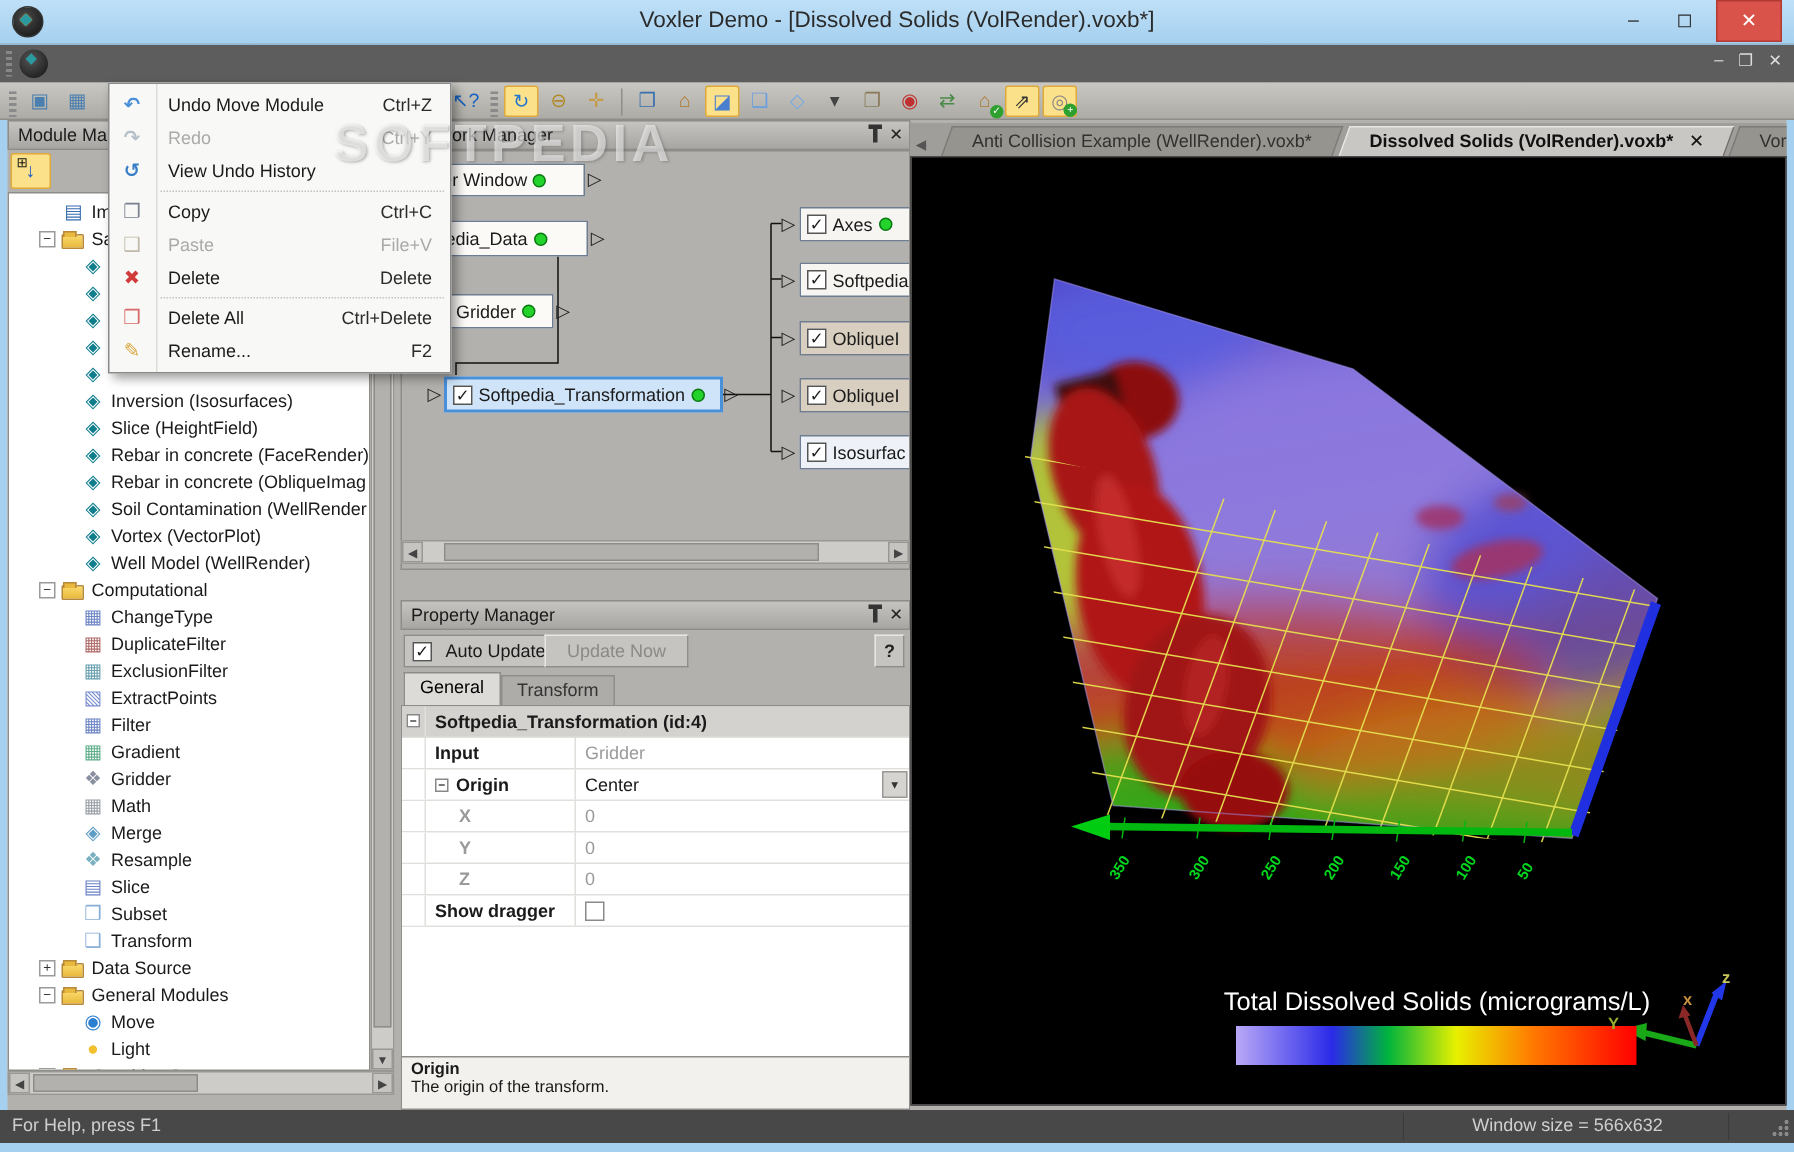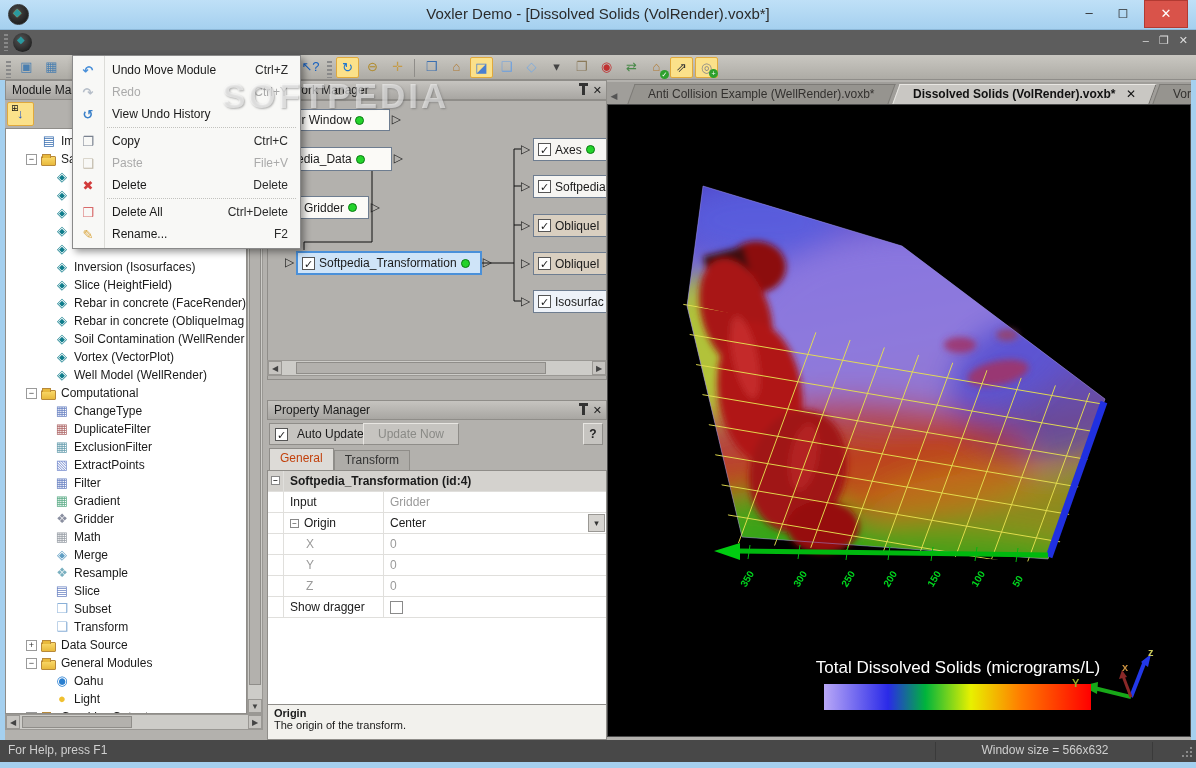--- a/index.html
+++ b/index.html
@@ -82,28 +82,28 @@
   .nm-hscroll{left:0;top:280px;width:340px;height:16px;background:#cdccc8;border:1px solid #9a9894;}
   
   .pm{left:267px;top:400px;width:340px;height:340px;}
   .pm-controls{left:0;top:20px;width:340px;height:28px;}
   .au-box{left:2px;top:3px;height:22px;background:#c6c4c0;border:1px solid #8f8d89;display:flex;align-items:center;padding:0 8px 0 5px;gap:5px;}
   .btn{background:#c6c4c0;border:1px solid #8f8d89;border-top-color:#e8e6e2;border-left-color:#e8e6e2;text-align:center;}
   .upd-btn{left:96px;top:3px;width:96px;height:22px;line-height:20px;color:#8a8a86;}
   .help-btn{left:316px;top:3px;width:20px;height:22px;line-height:20px;font-weight:bold;color:#222;}
   .pm-tabs{left:0;top:48px;width:340px;height:22px;display:flex;align-items:flex-end;padding-left:2px;background:#b3b1ad;}
   .ptab{height:20px;padding:2px 10px;border:1px solid #8f8d89;border-bottom:none;background:#aeaca8;color:#333;}
-  .ptab.active{background:#dddbd7;height:22px;font-size:12px;color:#c2410c;}
+  .ptab.active{background:#dddbd7;height:22px;font-size:12px;color:#000000;}
   .pgrid{left:0;top:70px;width:340px;height:250px;background:#fff;border:1px solid #8f8d89;}
   .prow{display:flex;height:21px;border-bottom:1px solid #e0dfdc;align-items:center;}
   .pgutter{width:16px;align-self:stretch;background:#fff;border-right:1px solid #e0dfdc;flex:none;position:relative;}
   .phead{background:#d4d2ce;font-weight:bold;}
   .phead .pgutter{background:#d4d2ce;}
   .pexp{width:9px;height:9px;border:1px solid #888;background:#fff;font-size:8px;line-height:7px;text-align:center;color:#333;position:absolute;left:3px;top:5px;}
-  .plabel{width:100px;padding-left:6px;align-self:stretch;display:flex;align-items:center;border-right:1px solid #e0dfdc;flex:none;position:relative;}
+  .plabel{width:100px;padding-left:6px;align-self:stretch;display:flex;align-items:center;border-right:1px solid #e0dfdc;flex:none;position:relative;font-weight:bold;}
   .pvalue{flex:1;padding-left:6px;display:flex;align-items:center;position:relative;align-self:stretch;}
   .muted{color:#9a9a9a;}
   .pdrop{position:absolute;right:1px;top:1px;bottom:1px;width:17px;background:#d6d4d0;border:1px solid #9a9894;text-align:center;line-height:17px;font-size:9px;color:#333;}
   .pcheck{width:13px;height:13px;border:1px solid #8a8a8a;background:#fff;}
   .pm-desc{left:0;top:304px;width:340px;height:36px;background:#f2f1ed;border:1px solid #8f8d89;padding:2px 6px;}
   .pm-desc .t{font-weight:bold;font-size:11px;}
   .pm-desc .d{font-size:11px;}
   
   .vtabs{left:607px;top:82px;width:584px;height:22px;background:#a09e9a;display:flex;align-items:flex-end;overflow:hidden;}
   .vnav{width:14px;height:16px;font-size:9px;line-height:16px;text-align:center;color:#555;flex:none;}
@@ -314,21 +314,21 @@
           <span class="tfolder"></span>
           <span class="tlabel">Data Source</span>
         </div>
         <div class="trow" style="padding-left: 20px;">
           <span class="texp">−</span>
           <span class="tfolder"></span>
           <span class="tlabel">General Modules</span>
         </div>
         <div class="trow" style="padding-left: 48px;">
           <span class="ticon" style="color: rgb(42, 127, 208);">◉</span>
-          <span class="tlabel">Oahu</span>
+          <span class="tlabel">Move</span>
         </div>
         <div class="trow" style="padding-left: 48px;">
           <span class="ticon" style="color: rgb(240, 192, 48);">●</span>
           <span class="tlabel">Light</span>
         </div>
         <div class="trow" style="padding-left: 20px;">
           <span class="texp">−</span>
           <span class="tfolder"></span>
           <span class="tlabel">Graphics Output</span>
         </div>

